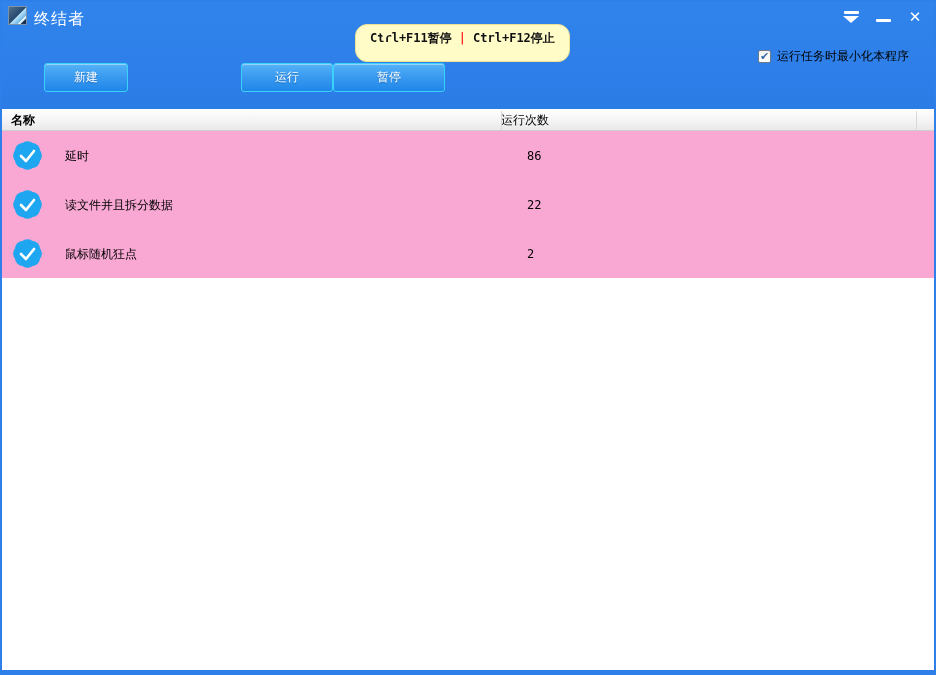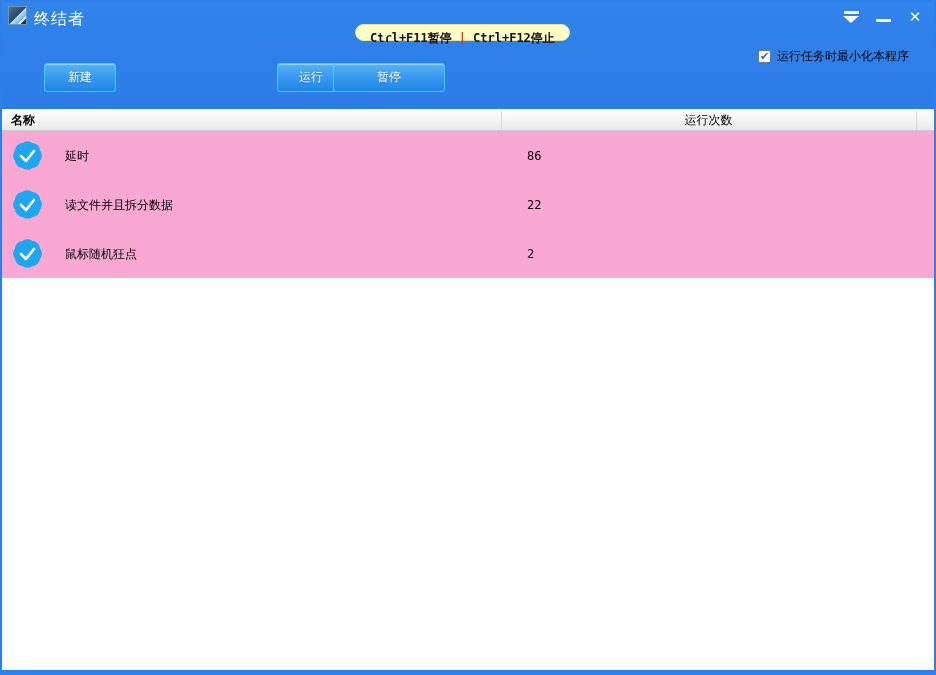--- a/index.html
+++ b/index.html
@@ -60,29 +60,29 @@
   .tb-btn {
     position:absolute; top:61px; height:29px;
     border:1px solid #3AD2F8; border-radius:3px;
     background:linear-gradient(180deg,#55B3F7 0%, #3B9BF0 45%, #1F86E9 100%);
     box-shadow:inset 0 1px 0 rgba(255,255,255,.4);
     color:#fff; font-size:12px;
     font-family:"DejaVu Sans","Liberation Sans",sans-serif;
     text-shadow:0 1px 1px rgba(0,60,130,.45);
     cursor:pointer;
   }
-  .btn-new  { left:42px;  width:72px; }
-  .btn-run  { left:239px; width:68px;margin-left:36px; }
+  .btn-new  { left:42px;  width:84px; }
+  .btn-run  { left:239px; width:92px; }
   .btn-pause{ left:331px; width:112px; }
   .btn-stop { left:429px; width:88px; }
 
   
   .tooltip {
     position:absolute; left:353px; top:22px;
-    height:17px; line-height:27px;
+    height:38px; line-height:27px;
     padding:0 14px;
     background:#FFFCC8;
     border:1px solid #EDE193;
     border-radius:12px;
     font-family:"DejaVu Sans Mono","Liberation Mono",monospace;
     font-size:12px; font-weight:bold; color:#111;
     white-space:nowrap; z-index:5;
   }
   .tooltip .sep { color:#FF2A2A; margin:0 7px; }
   .tt-ptr {
@@ -113,21 +113,21 @@
 
   
   .thead {
     position:relative;
     width:100%; height:22px;
     background:linear-gradient(180deg,#ffffff 0%, #f4f4f4 55%, #e9e9e9 100%);
     border-bottom:1px solid #cfcfcf;
   }
   .th { position:absolute; top:0; height:22px; line-height:22px; font-size:12px; color:#000; }
   .th-name  { left:9px;font-weight:bold; }
-  .th-count { left:499px; width:415px; text-align:center; }
+  .th-count { left:499px; width:415px; text-align:left; }
   .th-divider { position:absolute; top:2px; bottom:0; width:1px; background:#d8d8d8; }
   .th-div-1 { left:499px; }
   .th-div-2 { left:914px; }
 
   .tbody { position:relative; background:#f9a8d4; }
   .task-row { position:relative; height:49px; cursor:default; }
 
   .badge {
     position:absolute; left:10px; top:9px;
     width:31px; height:31px;

